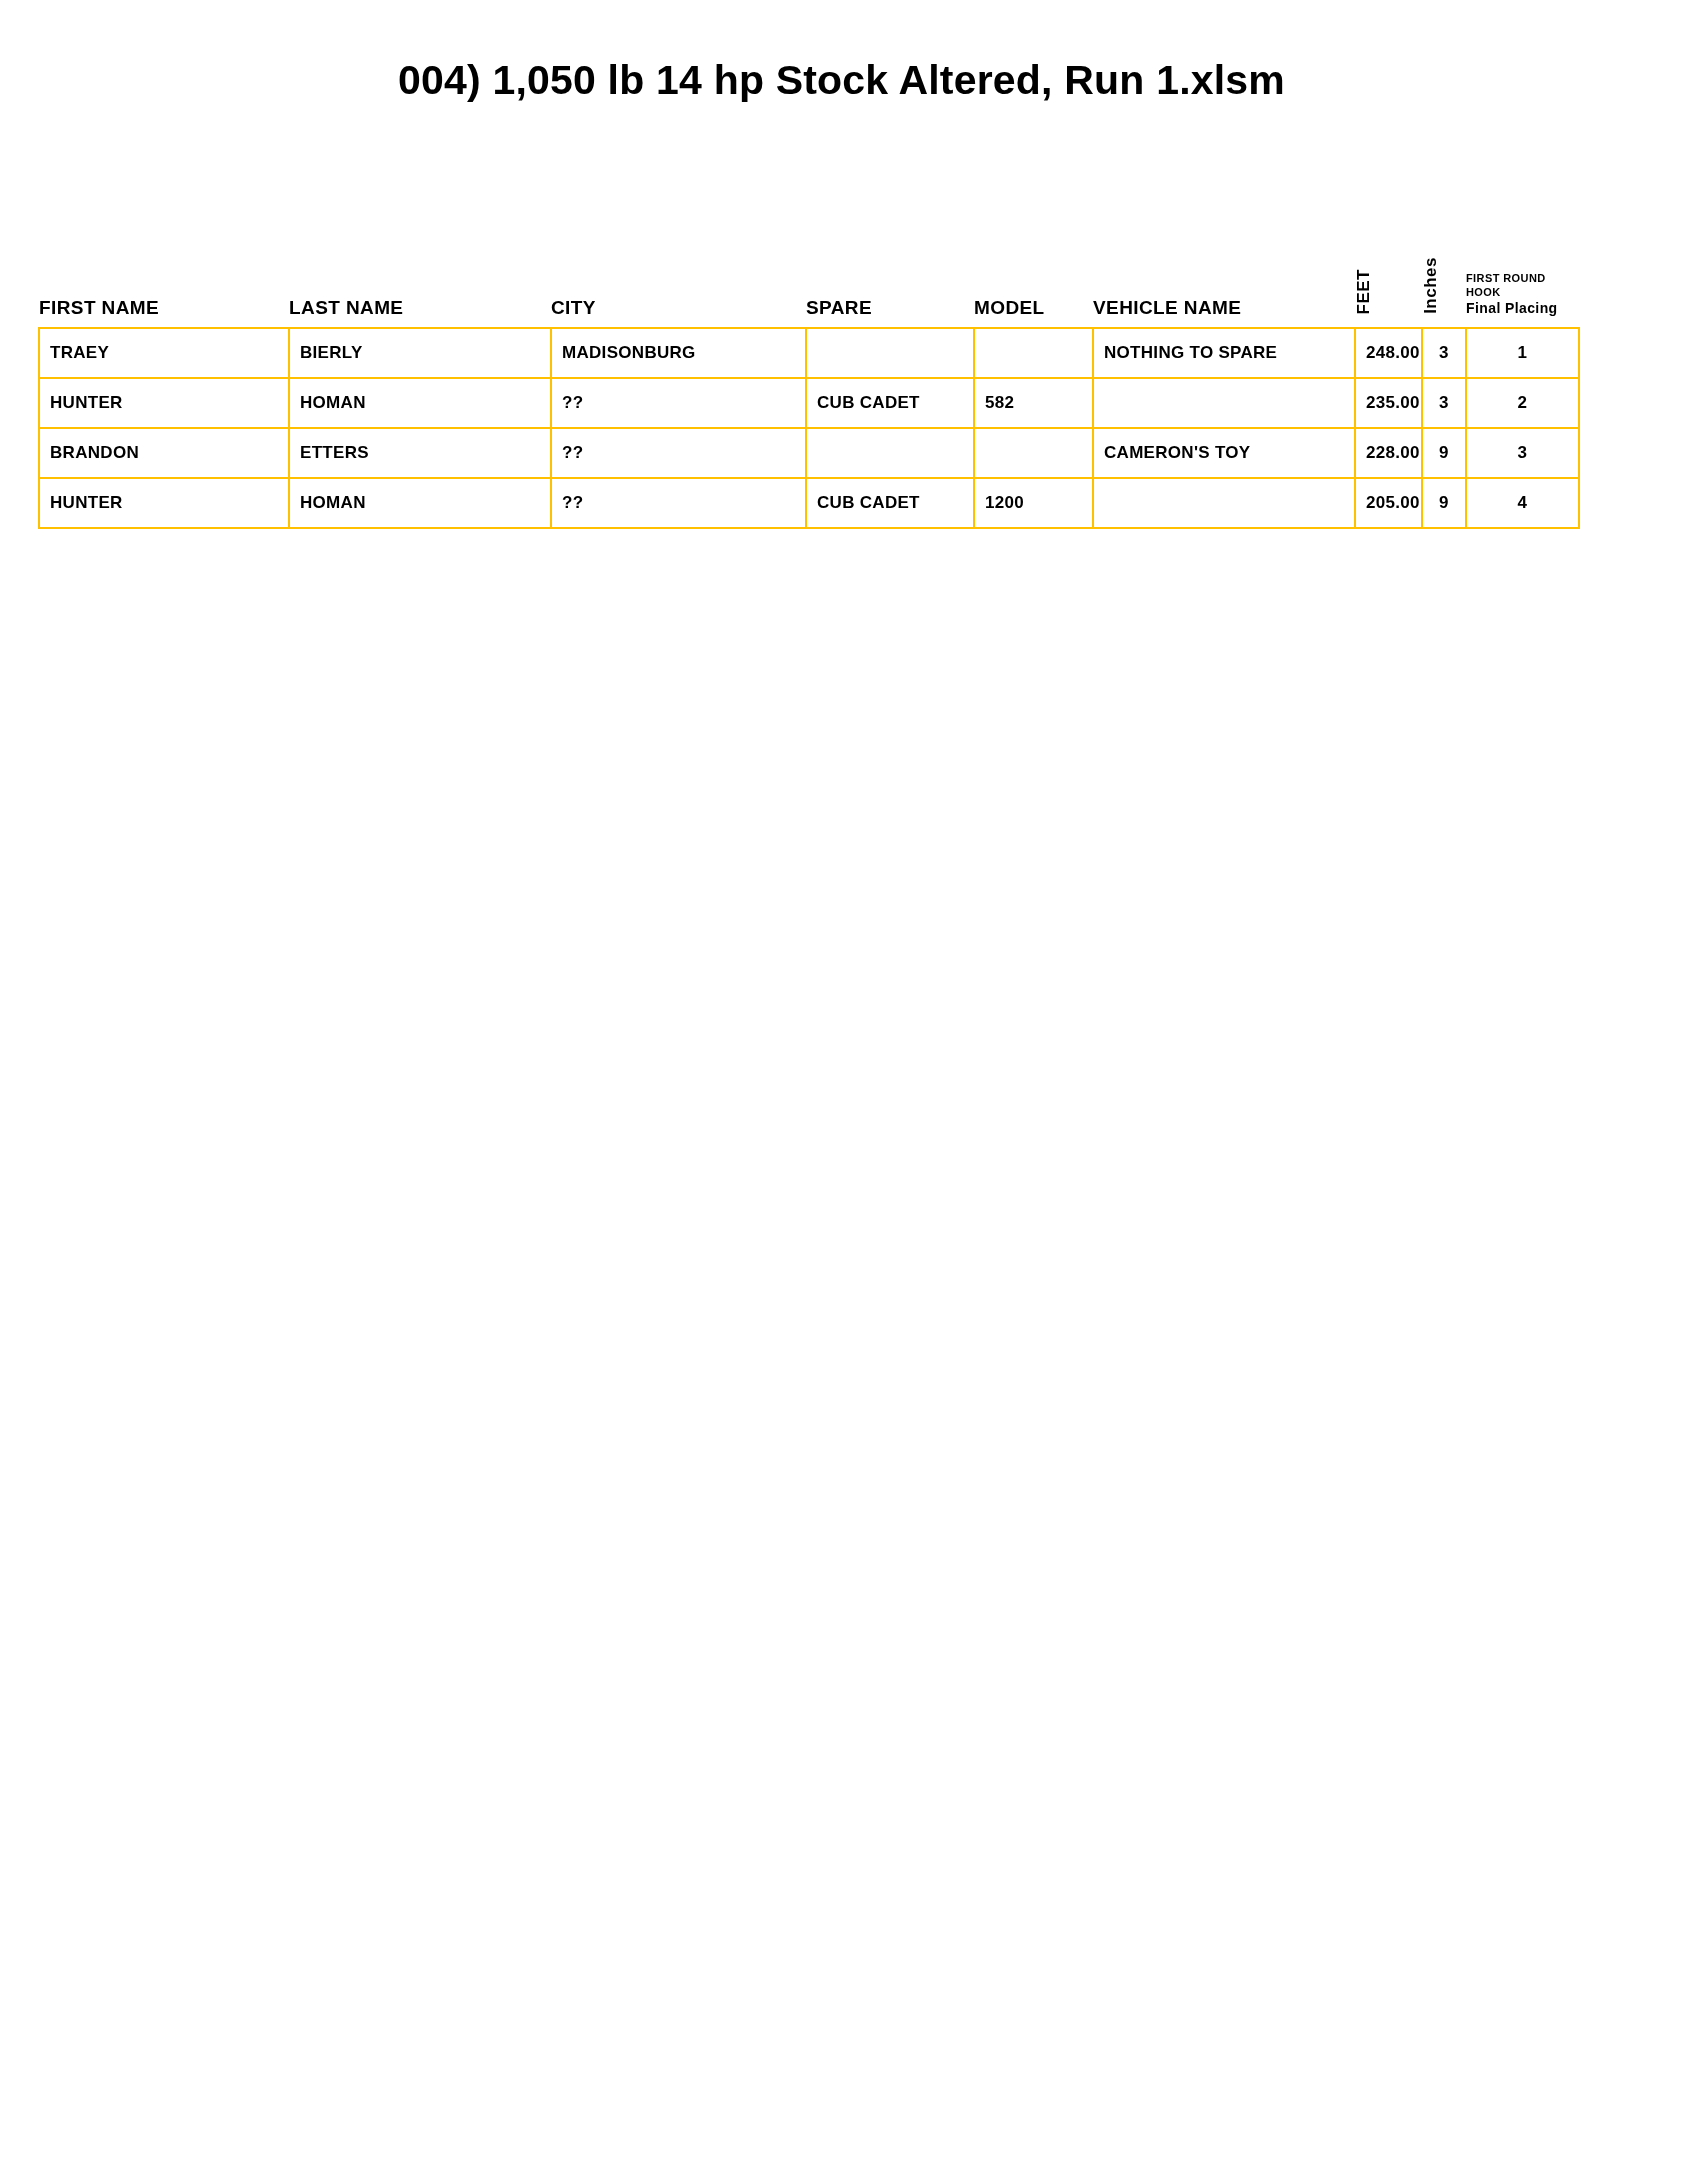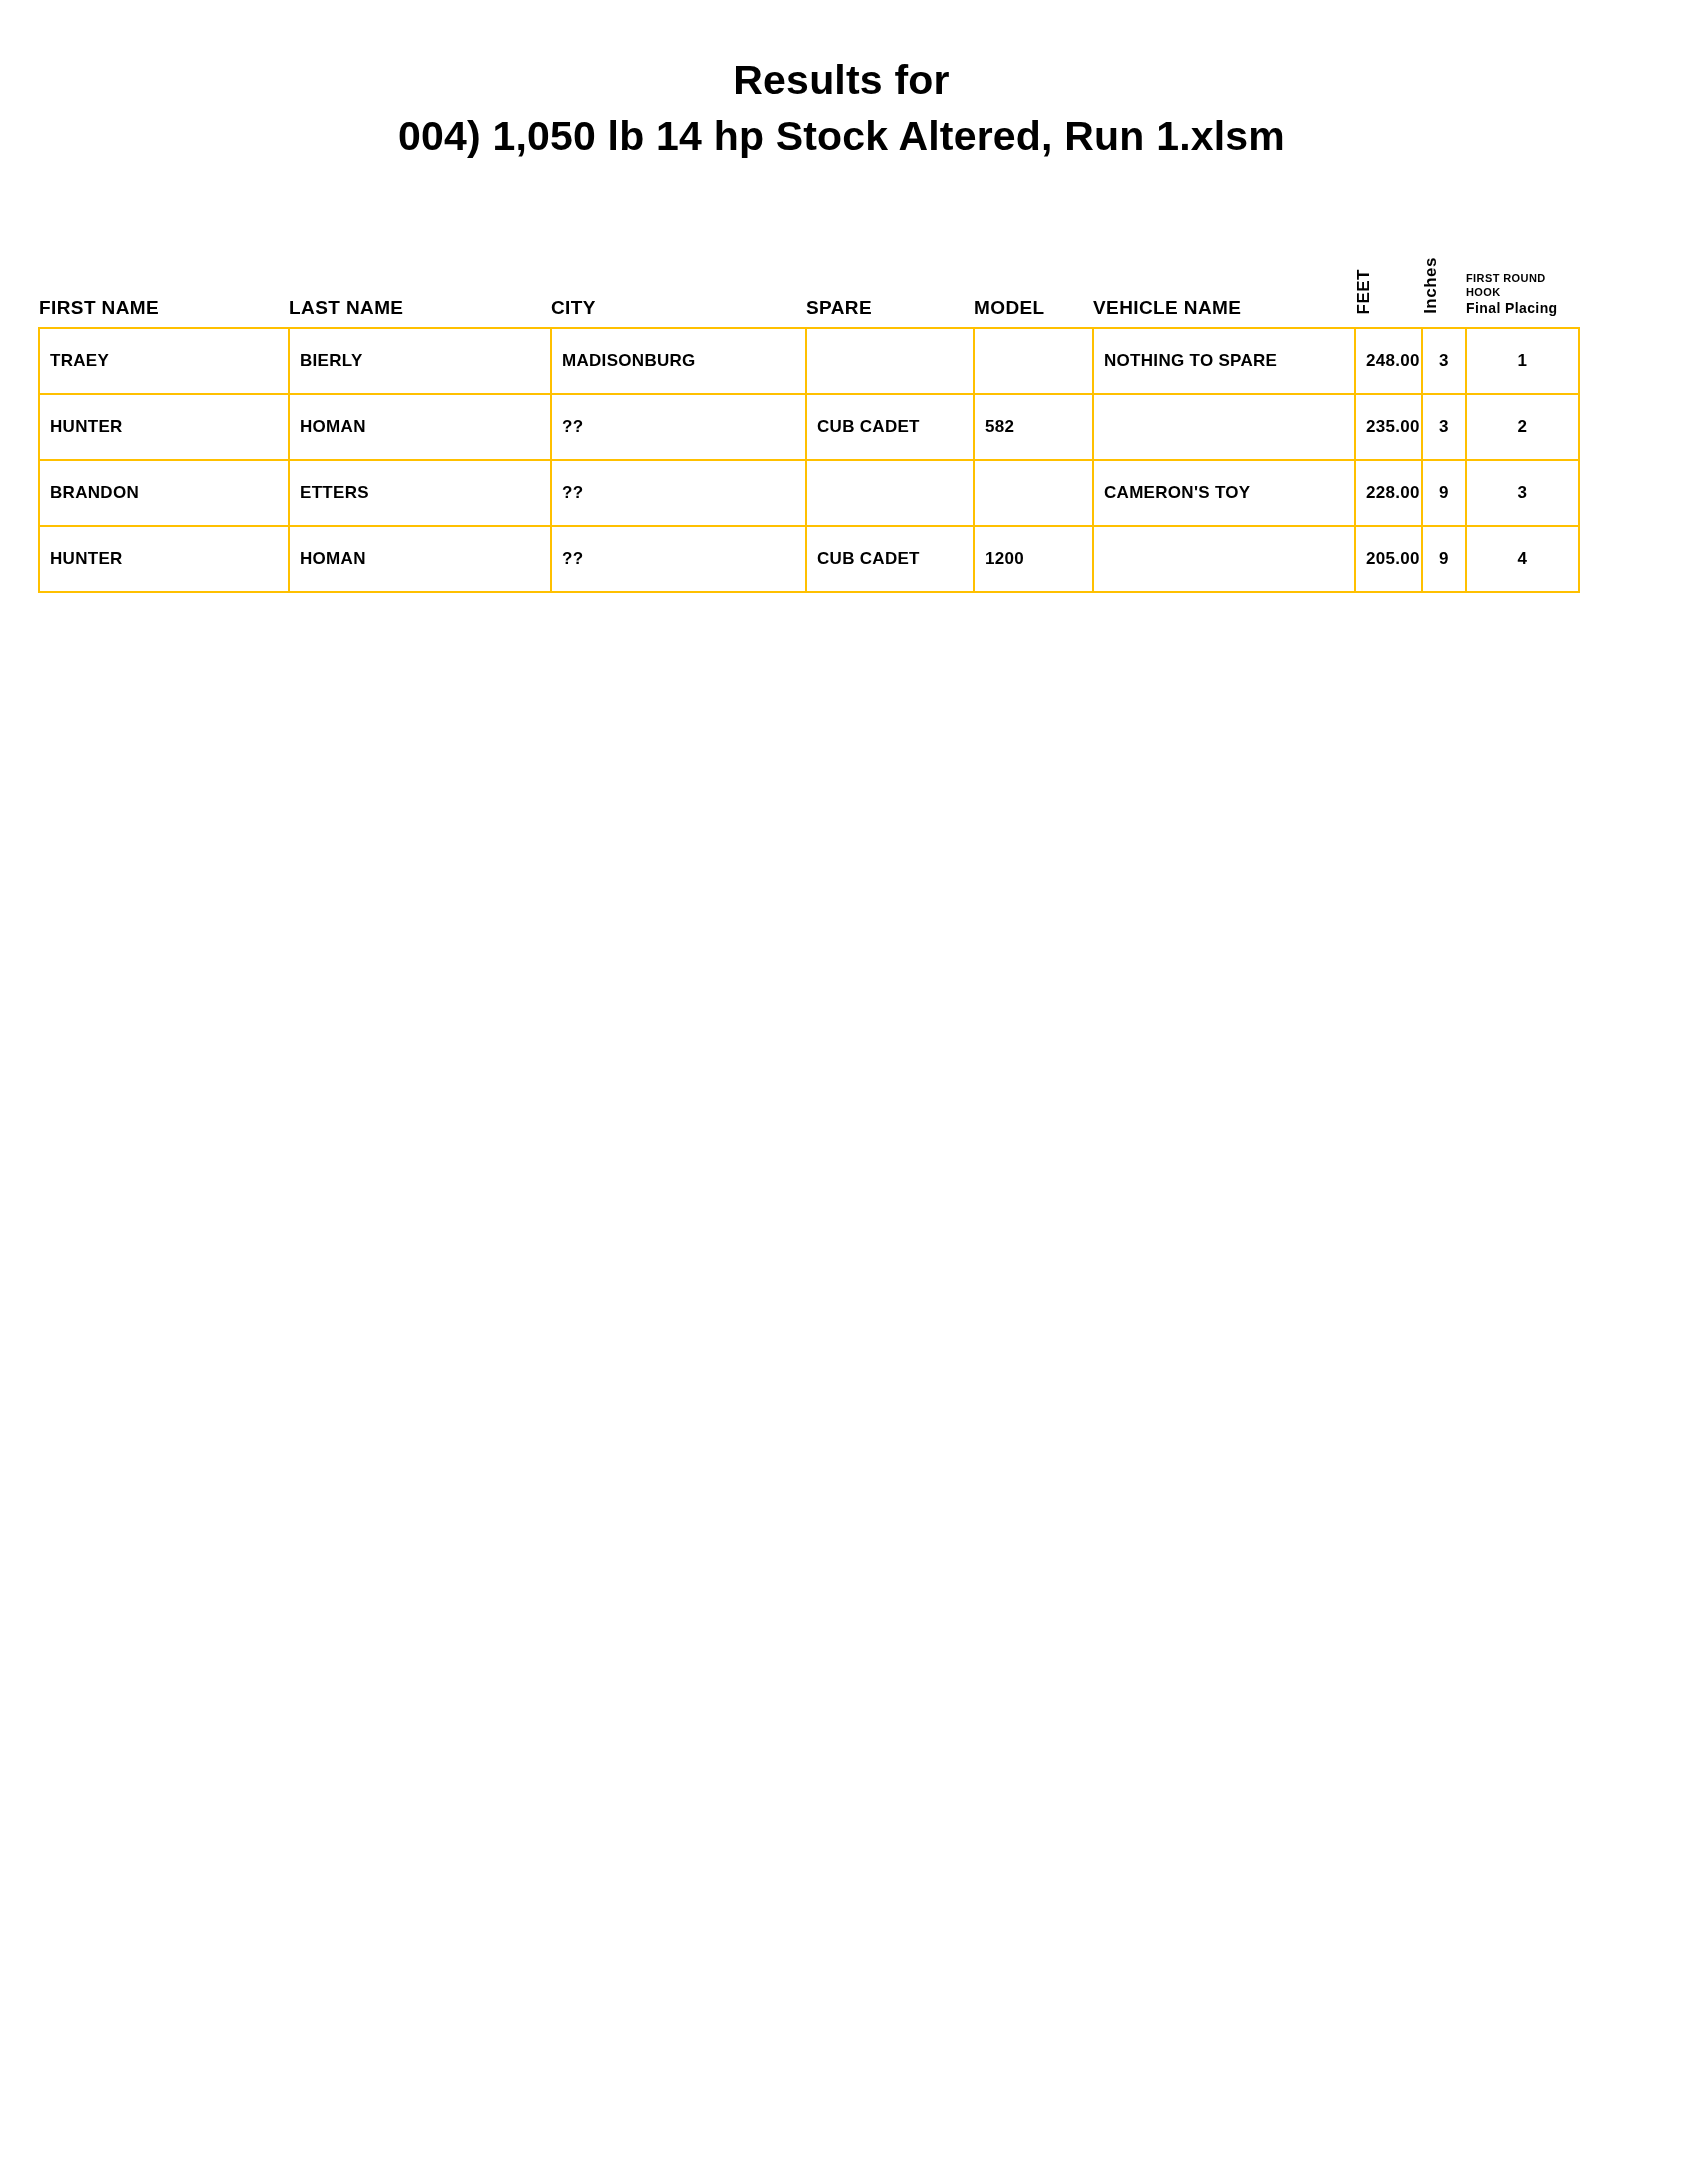--- a/index.html
+++ b/index.html
@@ -95,21 +95,21 @@
   }
   th.stack-head .l3 {
     font-size: 14px;
   }
 
   tbody td {
     border: 2px solid #FFC000;
     font-size: 17px;
     font-weight: bold;
     height: 48px;
-    padding: 8px 10px;
+    padding: 0 10px;
     vertical-align: middle;
     letter-spacing: 0.3px;
     white-space: nowrap;
     overflow: hidden;
   }
   tbody td.num {
     text-align: right;
     padding-right: 12px;
   }
   tbody td.center {
@@ -144,21 +144,20 @@
     display: inline-block;
     margin-left: 61px;
   }
 </style>
 </head>
 <body>
 
 <div class="page">
 
   <div class="title-block">
-    <div class="title-line-1">Results for</div>
     <div class="title-line-2">004) 1,050 lb 14 hp Stock Altered, Run 1.xlsm</div>
   </div>
 
   <div class="table-wrap">
     <table class="results">
       <colgroup>
         <col class="c-first">
         <col class="c-last">
         <col class="c-city">
         <col class="c-make">

